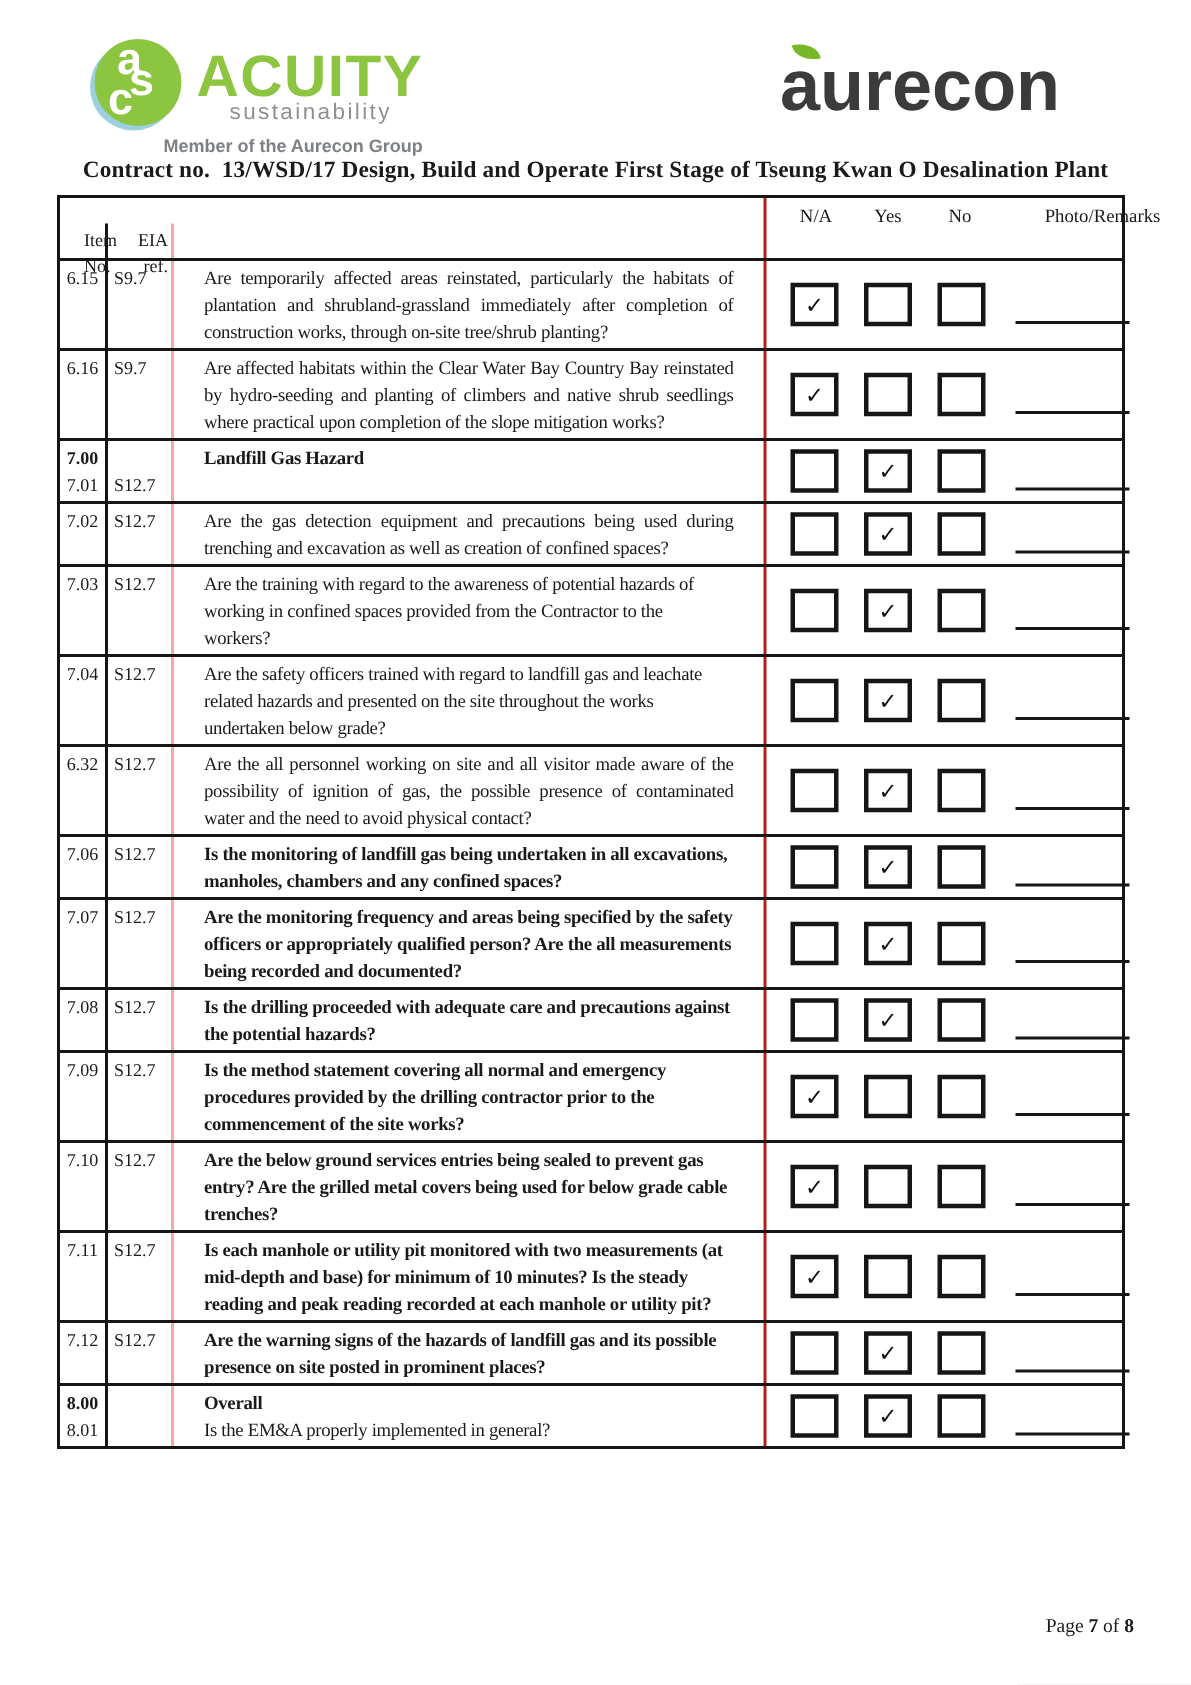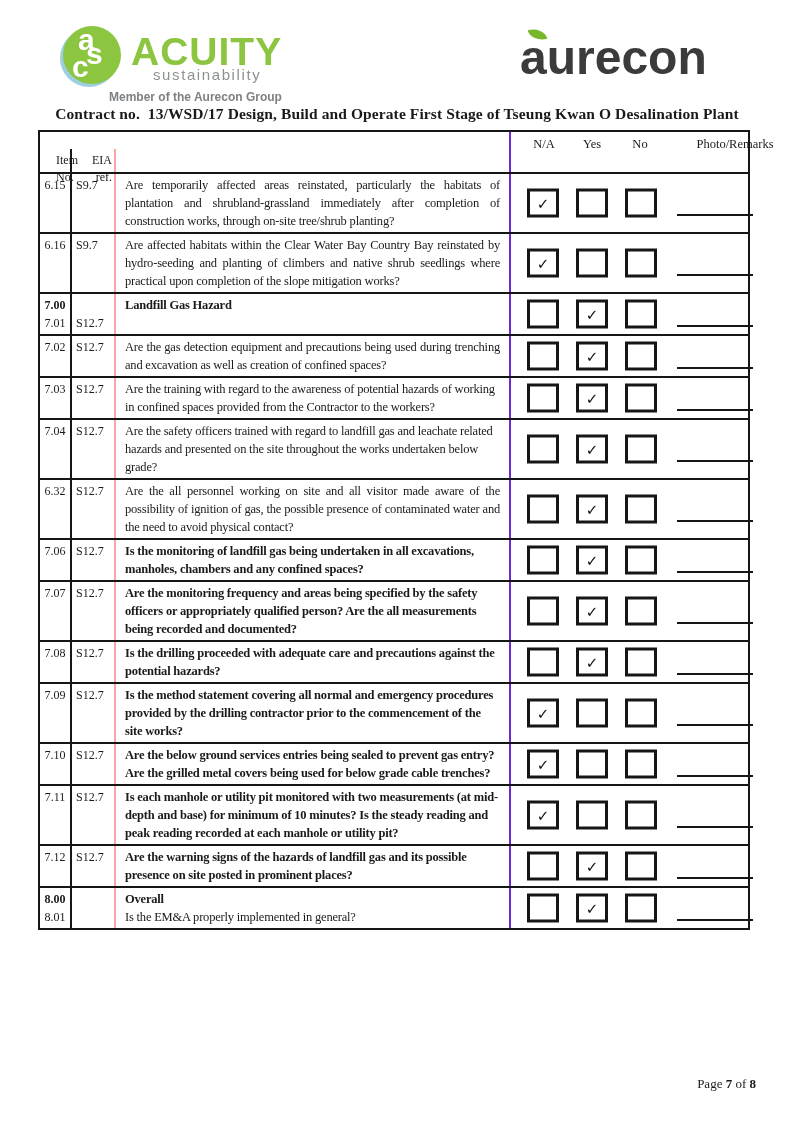--- a/index.html
+++ b/index.html
@@ -60,22 +60,22 @@
   .cell{box-sizing:border-box;}
   .cell-item{
     width:32px;flex:0 0 32px;border-right:2px solid #161616;
     font-size:12px;text-align:center;padding:2px 1px;line-height:18px;
   }
   .cell-eia{
     width:44px;flex:0 0 44px;border-right:2px solid #fca5a5;
     font-size:12px;padding:2px 2px 2px 4px;line-height:18px;
   }
   .cell-q{
-    width:395px;flex:0 0 395px;border-right:2px solid #6d28d9;
-    font-size:12.5px;letter-spacing:-0.2px;line-height:18px;padding:2px 9px;
+    width:395px;flex:0 0 395px;border-right:2px solid #b91c1c;
+    font-size:12.5px;letter-spacing:-0.2px;line-height:18px;padding:2px 20px;
   }
   .cell-check{flex:1 1 auto;position:relative;min-height:36px;}
   .b{font-weight:bold;}
   .just{text-align:justify;}
   .shift{margin-top:18px;}
   .q-section{font-weight:bold;}
 
   
   .hrow .cell-item,.hrow .cell-eia{font-size:12px;line-height:17px;padding-top:3px;text-align:right;padding-left:16px;margin-top:17px;}
   .hrow{height:40px;}

